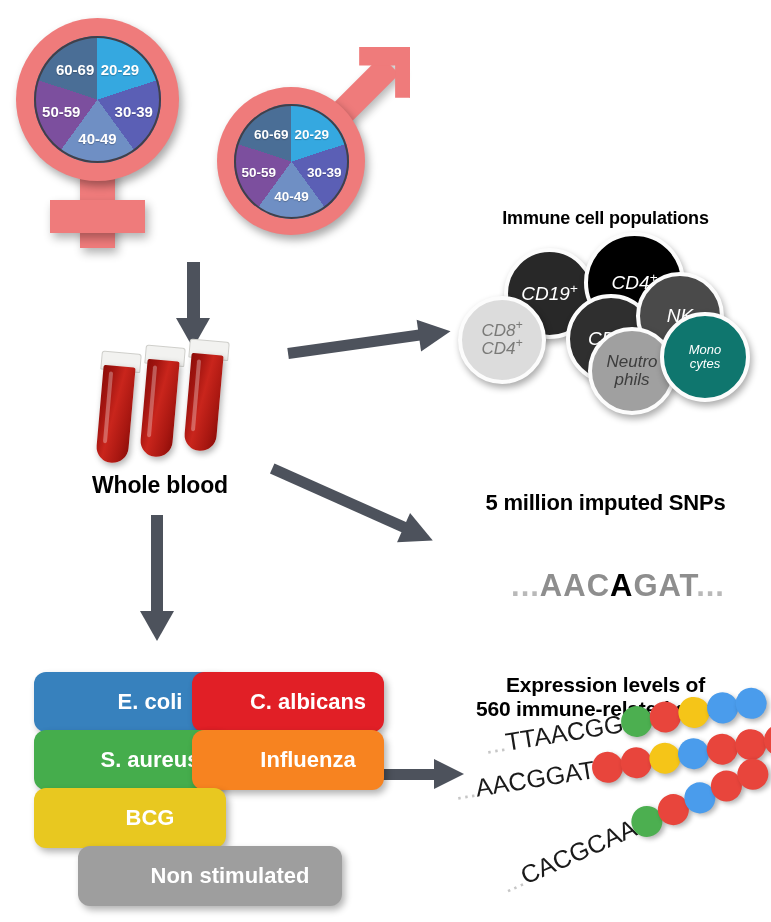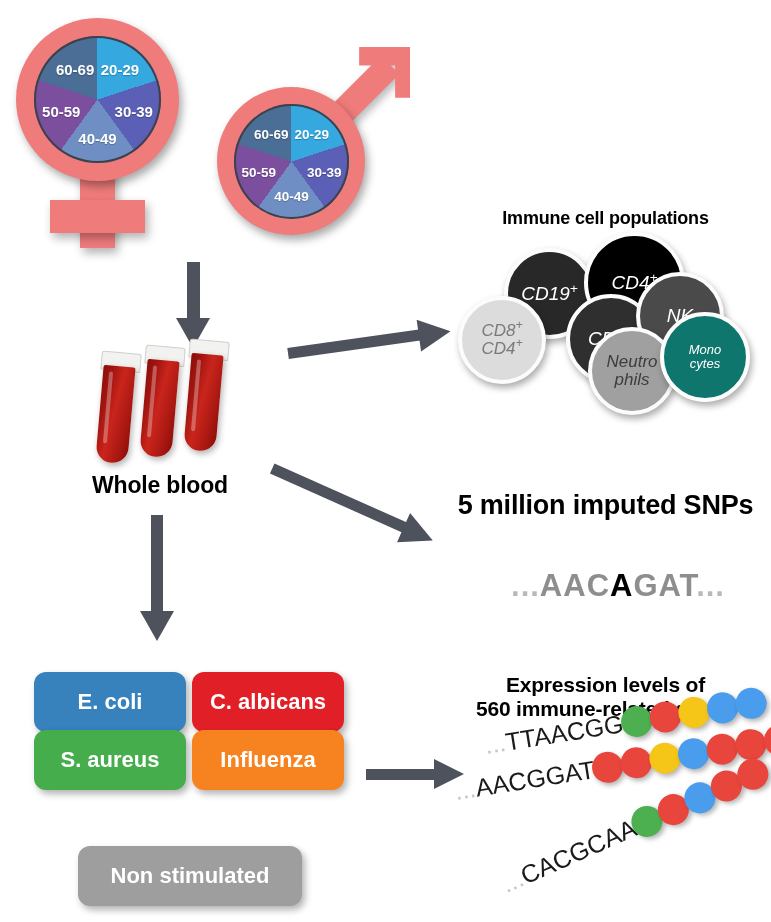--- a/index.html
+++ b/index.html
@@ -11,21 +11,21 @@
   .stage{position:absolute;left:0;top:0;width:771px;height:922px;}
   .abs{position:absolute;}
 
   
   .heading{
     font-weight:bold;color:#000;text-align:center;line-height:1.14;
     letter-spacing:-0.2px;
   }
   #title-individuals{left:178px;top:8px;width:230px;font-size:25px;}
   #title-immune{left:440px;top:208px;width:331px;font-size:18px;}
-  #title-snps{left:440px;top:490px;width:331px;font-size:27px;}
+  #title-snps{left:440px;top:490px;width:331px;font-size:22px;}
   #title-expression{left:440px;top:673px;width:331px;font-size:21px;}
   #label-whole-blood{left:52px;top:472px;width:216px;font-size:23px;}
 
   
   .gender{position:absolute;}
   .ring{
     position:absolute;border-radius:50%;
     background:#ef7b7b;
     box-shadow:3px 5px 9px rgba(0,0,0,0.34);
   }
@@ -143,20 +143,21 @@
   #snp-row-2{top:40px;}
 
   
   #stimuli{left:34px;top:672px;width:320px;height:226px;}
   .stim{
     position:absolute;height:60px;border-radius:12px;
     display:flex;align-items:center;justify-content:center;
     color:#fff;font-size:22px;font-weight:bold;
     box-shadow:3px 4px 7px rgba(0,0,0,.30);
     white-space:nowrap;
+    padding-left:40px;
   }
   .stim.col-a{left:0;width:152px;}
   .stim.col-b{left:158px;width:152px;}
   .stim.r1{top:0;}
   .stim.r2{top:58px;}
   .stim.r3{top:116px;}
   .stim.wide{left:44px;top:174px;width:224px;}
 
   
   #expression-strands{left:455px;top:720px;width:316px;height:195px;}
@@ -275,20 +276,21 @@
   <div class="heading abs" id="title-snps">5 million imputed SNPs</div>
   <div class="abs" id="snp-block">
     <div class="snp-row" id="snp-row-2"><span class="dim">...</span><span class="mid">AAC</span><span class="hi">A</span><span class="mid">GAT</span><span class="dim">...</span></div>
   </div>
 
   <div class="abs" id="stimuli">
       <div class="stim col-a r1" style="background: rgb(55, 129, 189);">E. coli</div>
       <div class="stim col-b r1" style="background: rgb(225, 31, 38);">C. albicans</div>
       <div class="stim col-a r2" style="background: rgb(69, 173, 76);">S. aureus</div>
       <div class="stim col-b r2" style="background: rgb(247, 131, 32);">Influenza</div>
+      <div class="stim col-a r3" style="background: rgb(232, 200, 32);">BCG</div>
       <div class="stim wide" style="background: rgb(158, 158, 158);">Non stimulated</div>
     </div>
 
   <div class="heading abs" id="title-expression">Expression levels of<br>560 immune-related genes</div>
   <div class="abs" id="expression-strands">
       <div class="strand" id="strand-1">
         <span class="seq"><span class="lead">...</span>TTAACGG</span>
         <span class="bead" style="background: rgb(76, 175, 80);"></span>
         <span class="bead" style="background: rgb(232, 69, 60);"></span>
         <span class="bead" style="background: rgb(245, 197, 24);"></span>

